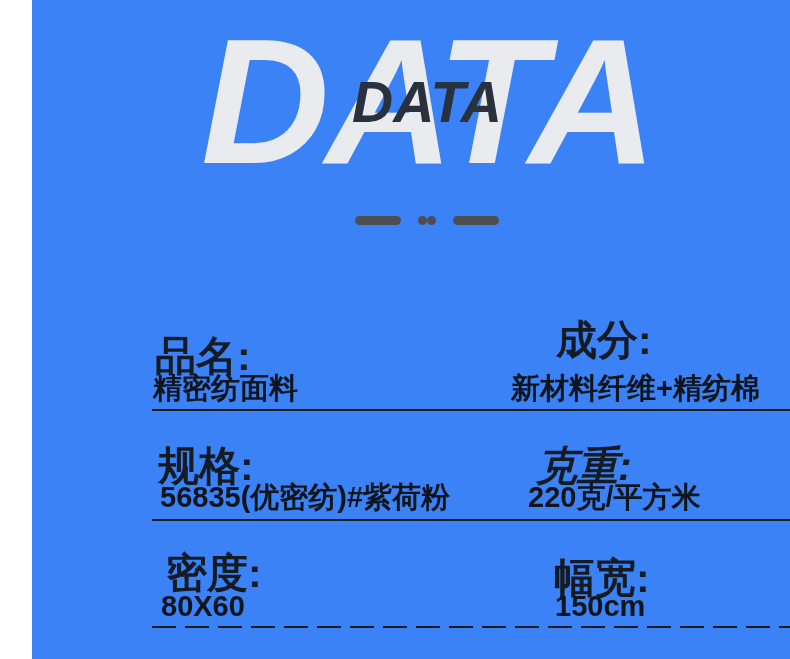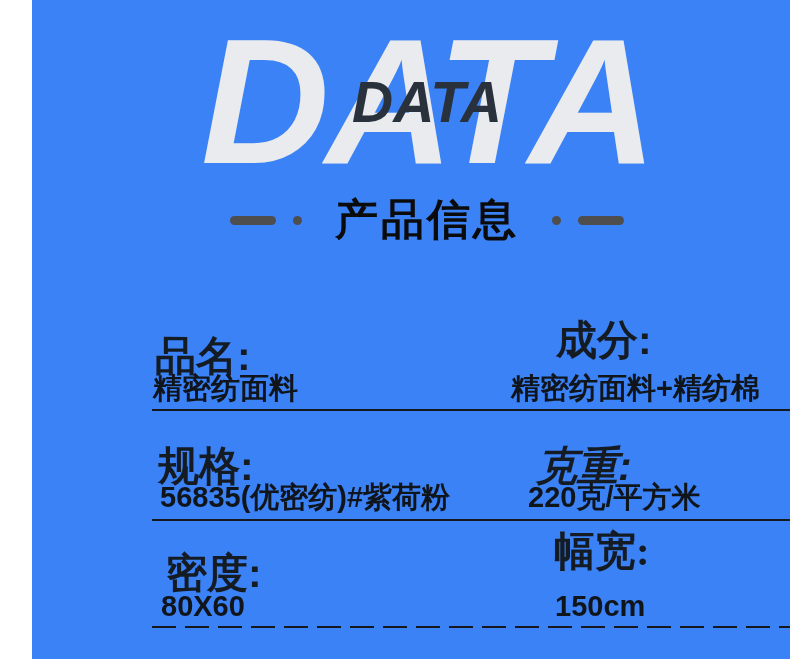--- a/index.html
+++ b/index.html
@@ -57,48 +57,47 @@
   .line-1{top:409px;}
   
   .l2-label{left:126px;top:446px;}
   .l2-value{left:128px;top:483px;}
   .r2-label{left:504px;top:446px;font-style:italic;}
   .r2-value{left:496px;top:483px;}
   .line-2{top:519px;}
   
   .l3-label{left:134px;top:553px;}
   .l3-value{left:129px;top:592px;}
-  .r3-label{left:522px;top:531px;font-family:Liberation Serif, serif;}
+  .r3-label{left:522px;top:558px;}
   .r3-value{left:523px;top:592px;}
   .line-3{top:626px;}
 </style>
 </head>
 <body>
 
 <div class="page">
 
   <div class="hero">
     <div class="wm-big">DATA</div>
     <div class="wm-title">DATA</div>
   </div>
 
   <div class="header-row">
     <span class="deco-dash"></span>
     <span class="deco-dot left"></span>
-    <h1 class="section-title">产品信息</h1>
     <span class="deco-dot right"></span>
     <span class="deco-dash"></span>
   </div>
 
   <div>
 
     <div class="lbl l1-label">品名:</div>
     <div class="val l1-value">精密纺面料</div>
     <div class="lbl r1-label">成分:</div>
-    <div class="val r1-value">精密纺面料+精纺棉</div>
+    <div class="val r1-value">新材料纤维+精纺棉</div>
     <div class="divider line-1"></div>
 
     <div class="lbl l2-label">规格:</div>
     <div class="val l2-value">56835(优密纺)#紫荷粉</div>
     <div class="lbl r2-label">克重:</div>
     <div class="val r2-value">220克/平方米</div>
     <div class="divider line-2"></div>
 
     <div class="lbl l3-label">密度:</div>
     <div class="val l3-value">80X60</div>

